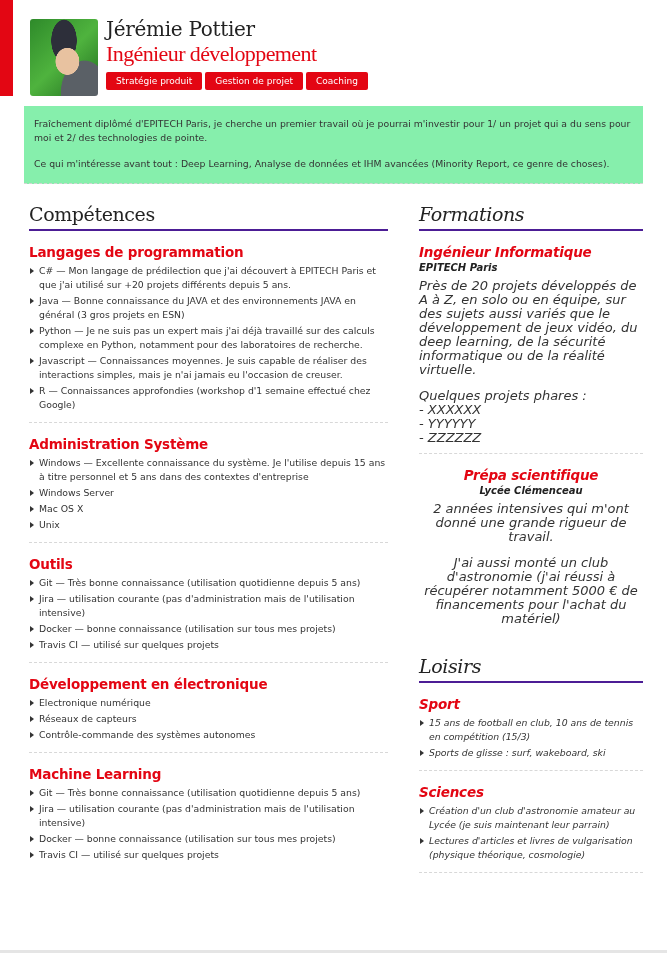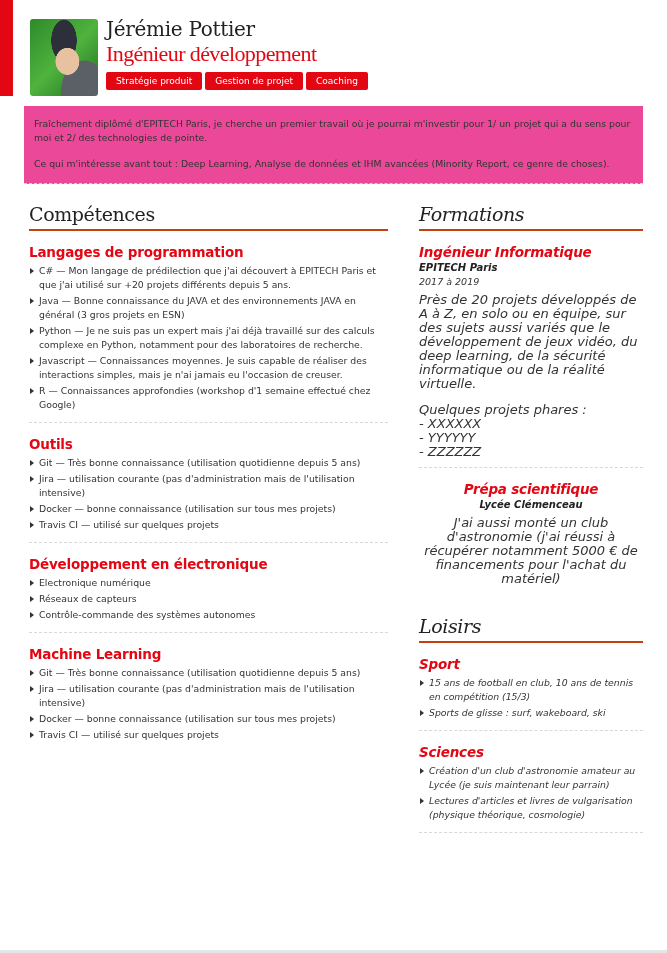--- a/index.html
+++ b/index.html
@@ -8,26 +8,26 @@
   .red-bar { position: absolute; left: 0; top: 0; width: 13px; height: 96px; background: #e30613; }
   .photo { position: absolute; left: 30px; top: 19px; width: 68px; height: 77px; border-radius: 3px; overflow: hidden;
            background: radial-gradient(ellipse at 55% 55%, #e8c2a0 0 22%, transparent 23%),
                        radial-gradient(ellipse at 50% 28%, #2d2f3a 0 26%, transparent 27%),
                        radial-gradient(ellipse at 80% 95%, #5a6066 0 30%, transparent 31%),
                        linear-gradient(135deg, #2e8a2a, #4fb33e 50%, #1f6b1e); }
   .name { position: absolute; left: 106px; top: 17px; font-family: "DejaVu Serif", serif; font-size: 20px; color: #222; letter-spacing: -0.3px; }
   .title { position: absolute; left: 106px; top: 41px; font-family: Liberation Serif, serif; font-size: 22px; color: #e30613; letter-spacing: -0.6px; }
   .tags { position: absolute; left: 106px; top: 72px; display: flex; gap: 3px; }
   .tag { background: #e30613; color: #fff; font-size: 9px; height: 18px; line-height: 18px; padding: 0 10px; border-radius: 2px; white-space: nowrap; }
-  .intro { position: absolute; left: 24px; top: 106px; width: 619px; height: 78px; background: #ec4899; border-bottom: 1px dashed #d4d4d4; padding: 11px 10px; font-size: 9.3px; line-height: 14px; color: #333; }
+  .intro { position: absolute; left: 24px; top: 106px; width: 619px; height: 78px; background: #86efac; border-bottom: 1px dashed #d4d4d4; padding: 11px 10px; font-size: 9.3px; line-height: 14px; color: #333; }
   .intro p + p { margin-top: 12px; }
   .col { position: absolute; top: 200px; }
   .col-left { left: 29px; width: 359px; }
   .col-right { left: 419px; width: 224px; font-style: italic; }
-  .section-title { font-family: "DejaVu Serif", serif; font-size: 19px; color: #222; padding-top: 3px; height: 31px; border-bottom: 2px solid #c2410c; letter-spacing: -0.4px; }
+  .section-title { font-family: "DejaVu Serif", serif; font-size: 19px; color: #222; padding-top: 3px; height: 31px; border-bottom: 2px solid #4c1d95; letter-spacing: -0.4px; }
   .sub-title { color: #e30613; font-size: 13.5px; font-weight: bold; margin-top: 12px; line-height: 18px; letter-spacing: -0.2px; }
   .block { border-bottom: 1px dashed #d8d8d8; padding-bottom: 8px; }
   .block.last { border-bottom: none; }
   ul { list-style: none; margin-top: 3px; }
   li { position: relative; padding-left: 10px; font-size: 9.3px; line-height: 14px; color: #333; margin-bottom: 2px; }
   li::before { content: ""; position: absolute; left: 1px; top: 4px; border-left: 4px solid #333; border-top: 3px solid transparent; border-bottom: 3px solid transparent; }
   .school { font-size: 10px; font-weight: bold; color: #222; line-height: 14px; }
   .date { font-size: 9.5px; color: #333; line-height: 14px; }
   .desc { font-size: 13px; line-height: 14px; color: #333; margin-top: 4px; }
   .desc + .desc { margin-top: 12px; }
@@ -58,20 +58,29 @@
     <div class="sub-title">Langages de programmation</div>
     <ul>
       <li>C# — Mon langage de prédilection que j'ai découvert à EPITECH Paris et que j'ai utilisé sur +20 projets différents depuis 5 ans.</li>
       <li>Java — Bonne connaissance du JAVA et des environnements JAVA en général (3 gros projets en ESN)</li>
       <li>Python — Je ne suis pas un expert mais j'ai déjà travaillé sur des calculs complexe en Python, notamment pour des laboratoires de recherche.</li>
       <li>Javascript — Connaissances moyennes. Je suis capable de réaliser des interactions simples, mais je n'ai jamais eu l'occasion de creuser.</li>
       <li>R — Connaissances approfondies (workshop d'1 semaine effectué chez Google)</li>
     </ul>
   </div>
 
+  <div class="block">
+    <div class="sub-title">Administration Système</div>
+    <ul>
+      <li>Windows — Excellente connaissance du système. Je l'utilise depuis 15 ans à titre personnel et 5 ans dans des contextes d'entreprise</li>
+      <li>Windows Server</li>
+      <li>Mac OS X</li>
+      <li>Unix</li>
+    </ul>
+  </div>
 
   <div class="block">
     <div class="sub-title">Outils</div>
     <ul>
       <li>Git — Très bonne connaissance (utilisation quotidienne depuis 5 ans)</li>
       <li>Jira — utilisation courante (pas d'administration mais de l'utilisation intensive)</li>
       <li>Docker — bonne connaissance (utilisation sur tous mes projets)</li>
       <li>Travis CI — utilisé sur quelques projets</li>
     </ul>
   </div>
@@ -95,31 +104,31 @@
     </ul>
   </div>
 </div>
 
 <div class="col col-right">
   <div class="section-title">Formations</div>
 
   <div class="block">
     <div class="sub-title">Ingénieur Informatique</div>
     <div class="school">EPITECH Paris</div>
-    <div class="date">2017 à 2019</div>
     <div class="desc">Près de 20 projets développés de A à Z, en solo ou en équipe, sur des sujets aussi variés que le développement de jeux vidéo, du deep learning, de la sécurité informatique ou de la réalité virtuelle.</div>
     <div class="desc" style="white-space: pre-line;">Quelques projets phares :
 - XXXXXX
 - YYYYYY
 - ZZZZZZ</div>
   </div>
 
   <div class="block last" style="margin-bottom: 18px; text-align: center;">
     <div class="sub-title">Prépa scientifique</div>
     <div class="school">Lycée Clémenceau</div>
+    <div class="desc">2 années intensives qui m'ont donné une grande rigueur de travail.</div>
     <div class="desc">J'ai aussi monté un club d'astronomie (j'ai réussi à récupérer notamment 5000 € de financements pour l'achat du matériel)</div>
   </div>
 
   <div class="section-title">Loisirs</div>
 
   <div class="block">
     <div class="sub-title">Sport</div>
     <ul>
       <li>15 ans de football en club, 10 ans de tennis en compétition (15/3)</li>
       <li>Sports de glisse : surf, wakeboard, ski</li>

